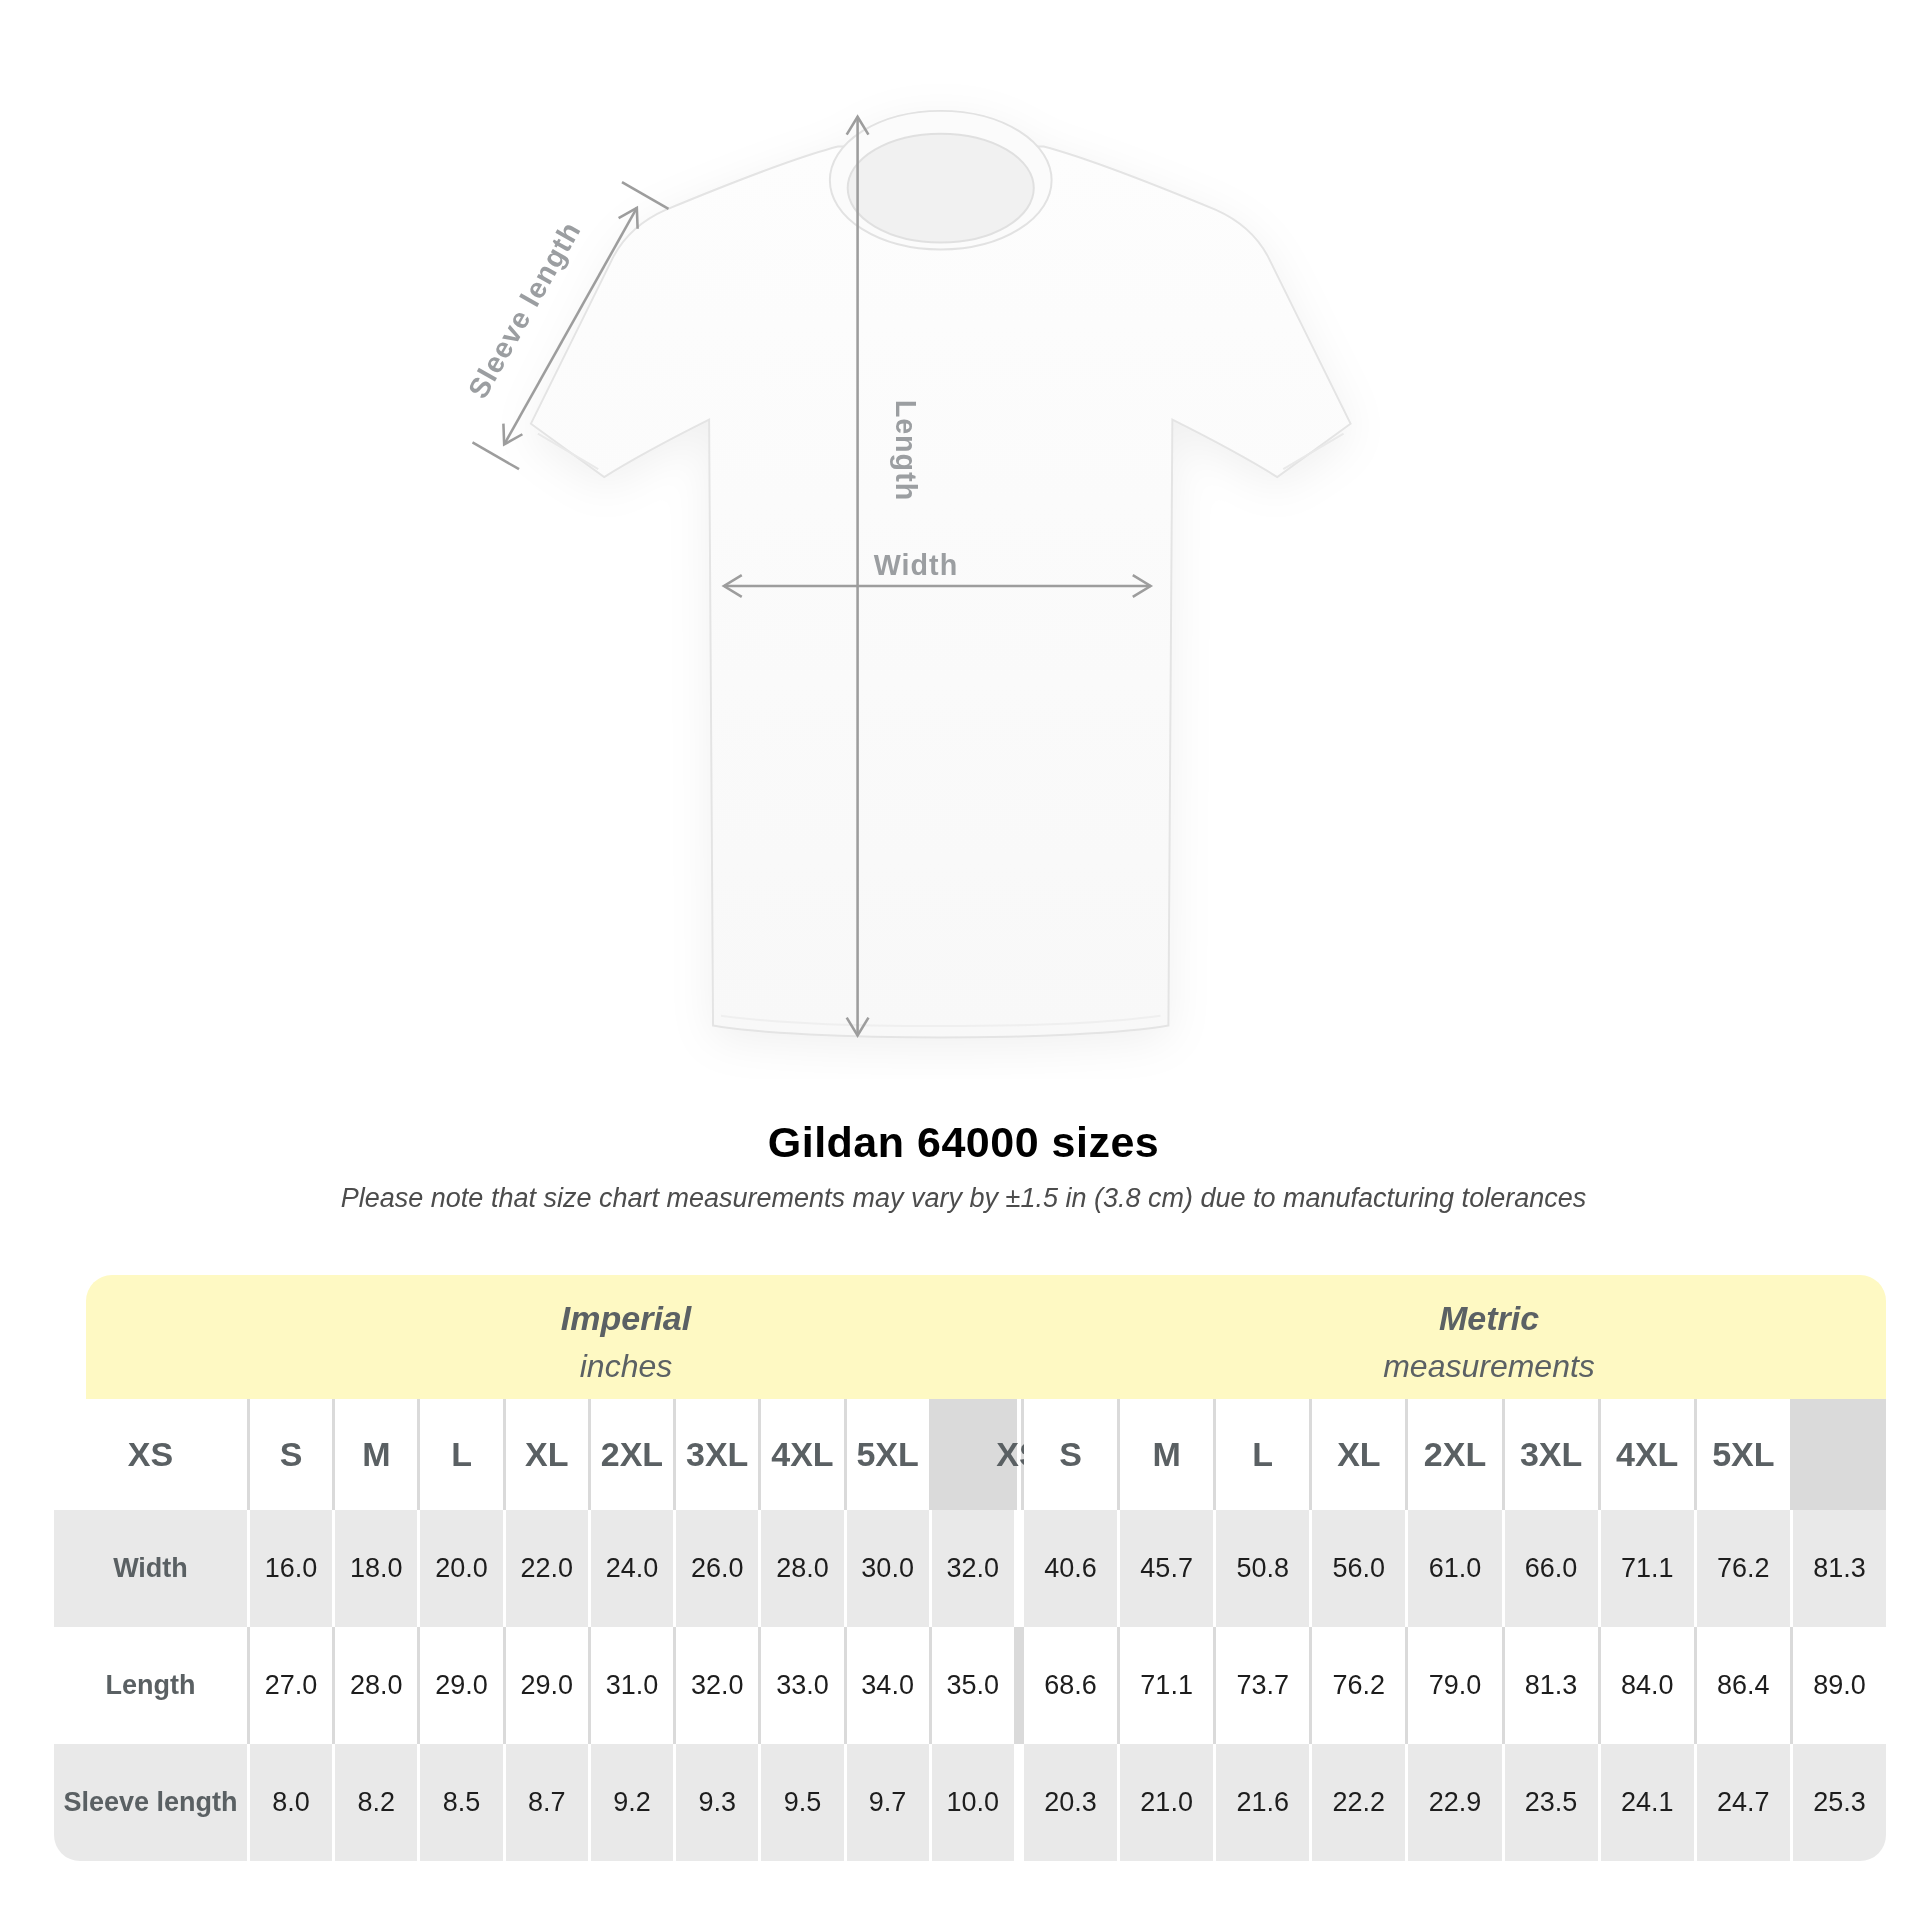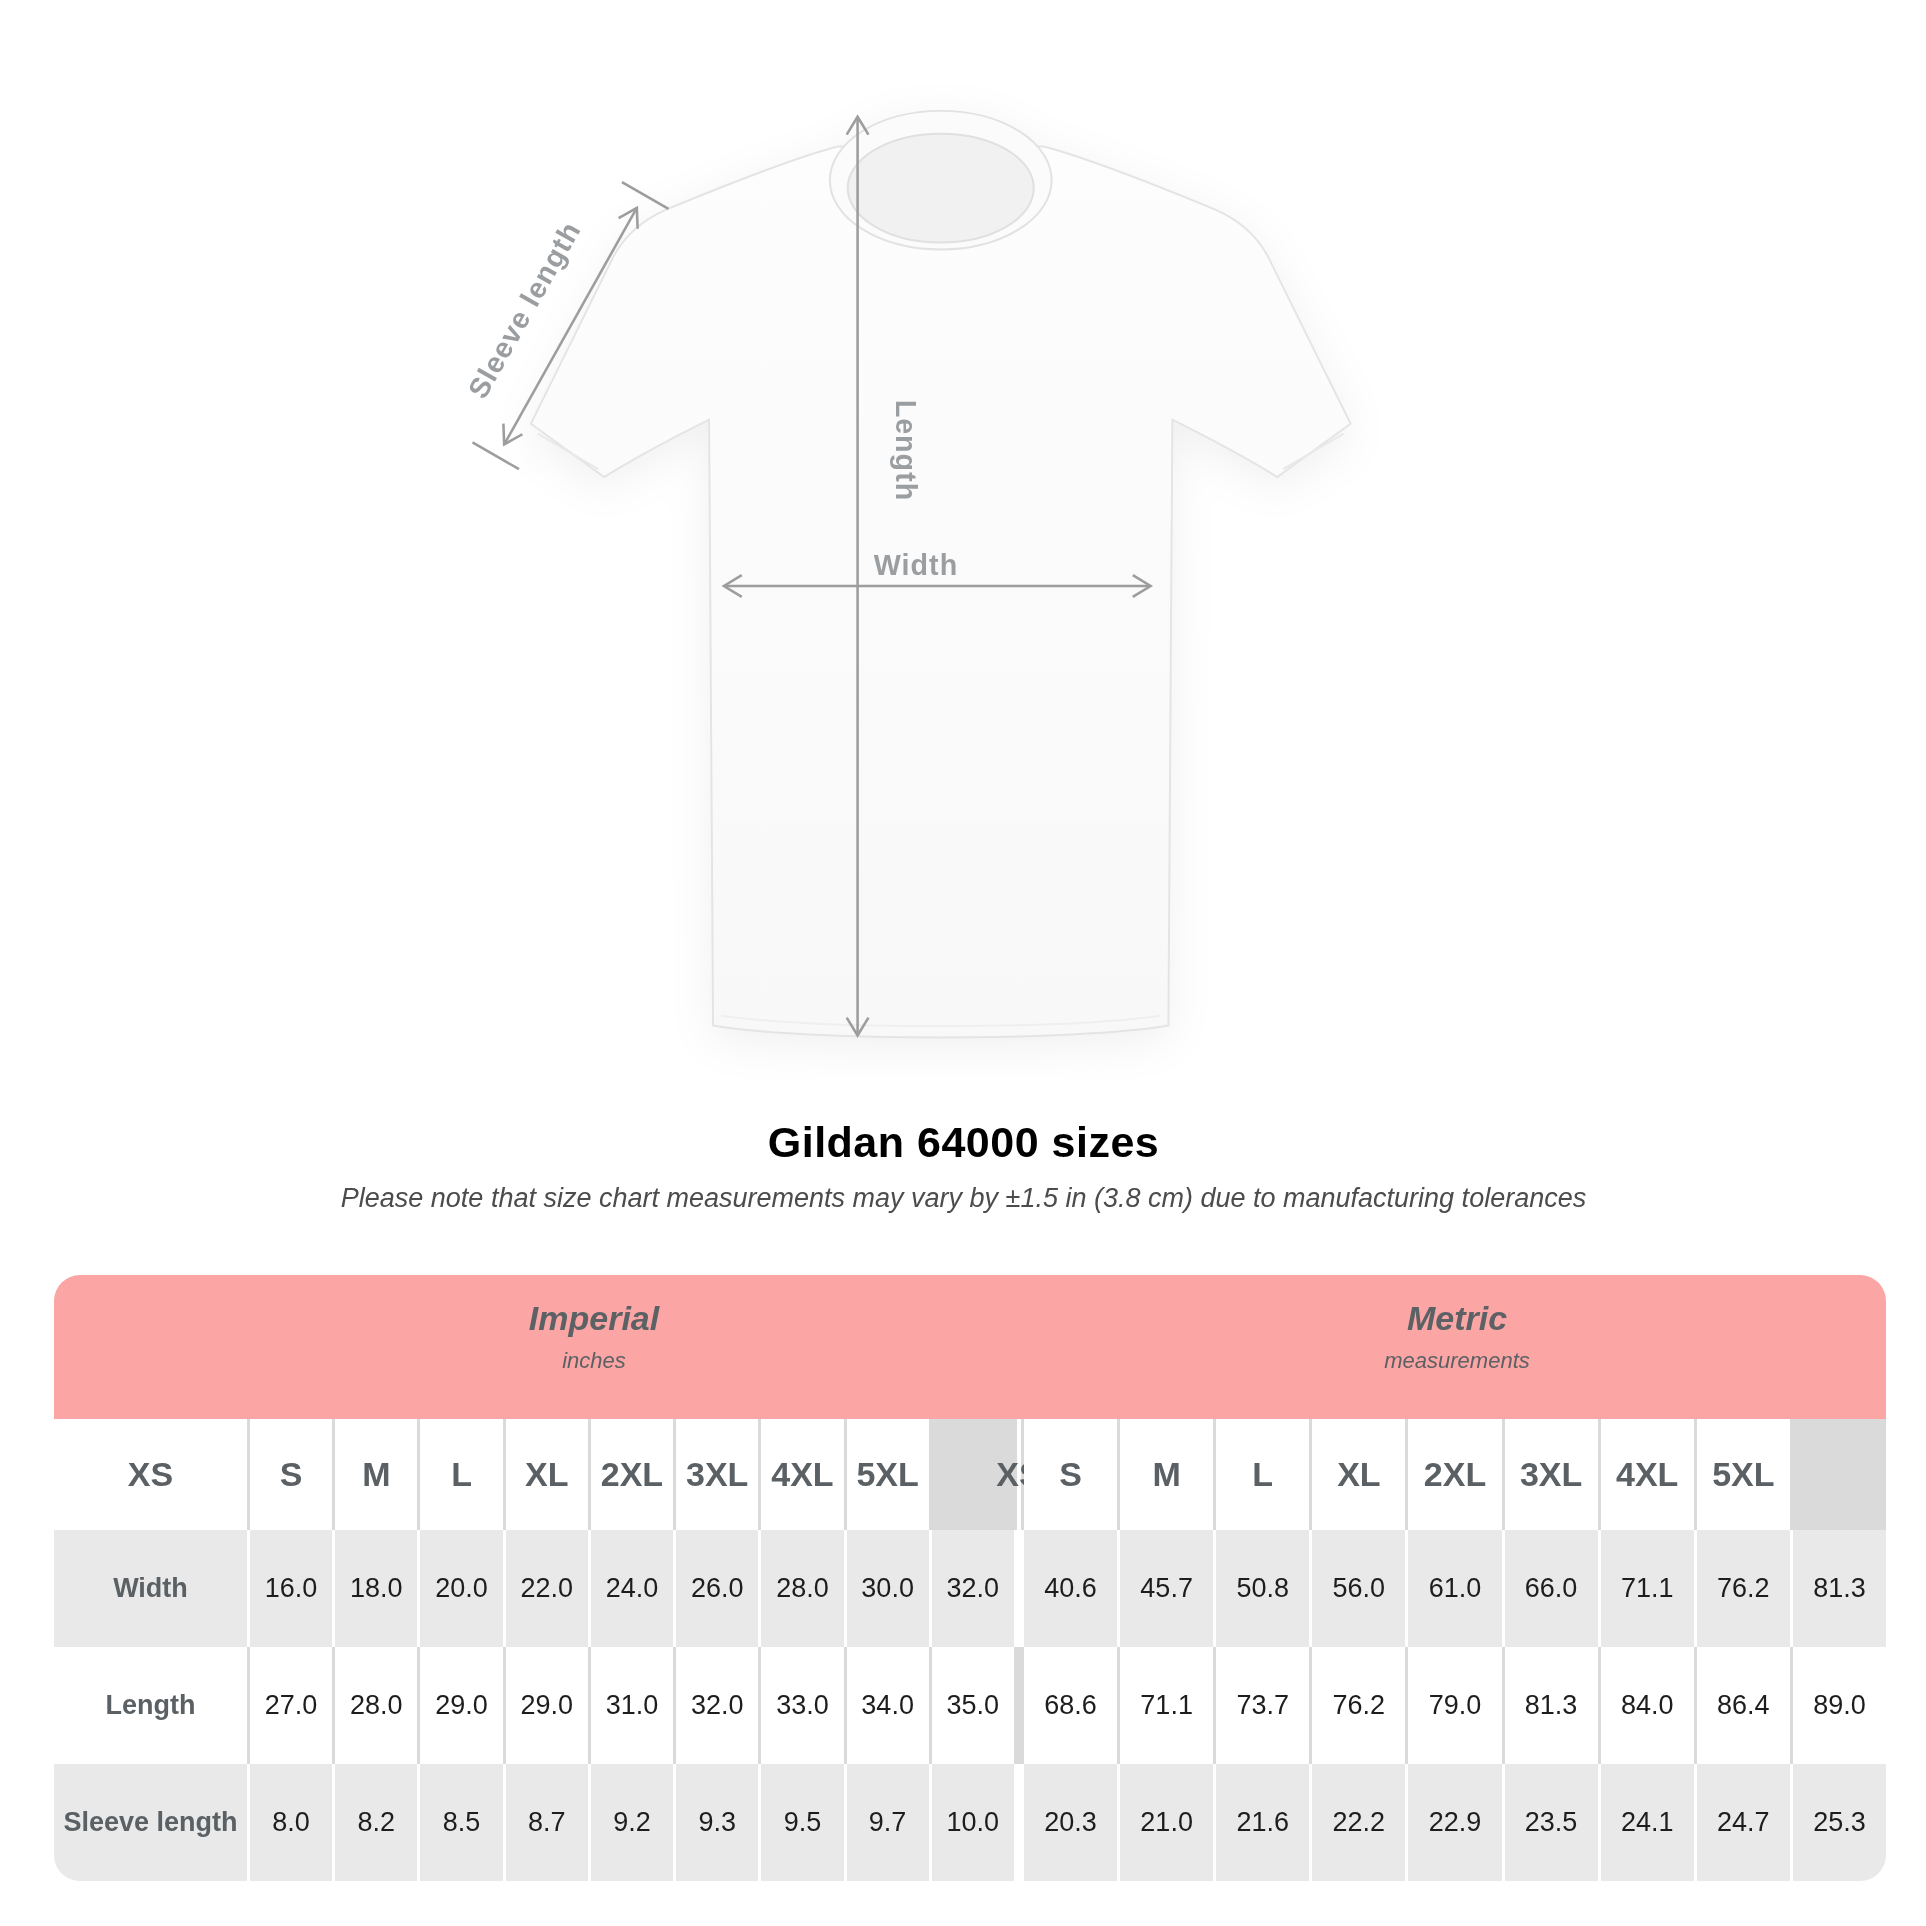--- a/index.html
+++ b/index.html
@@ -9,28 +9,29 @@
   }
   
   .diagram{position:absolute;left:0;top:0;width:1927px;height:1079px;}
   
   .heading{position:absolute;left:0;top:1107px;width:1927px;text-align:center;}
   .page-title{font-size:43px;font-weight:bold;color:#000000;letter-spacing:0.5px;margin-top:11px;}
   .page-note{margin-top:16px;font-size:27px;font-style:italic;color:#4c4c4c;}
   
   .size-table{position:absolute;left:54px;top:1275px;width:1832px;}
   .band{
-    position:relative;height:144px;background:#fca5a5;
+    position:relative;height:124px;background:#fef9c3;
     border-radius:26px 26px 0 0;
+    margin-left:32px;
   }
   .band-section{position:absolute;top:24px;text-align:center;transform:translateX(-50%);}
   .band-section.imperial{left:540px;}
   .band-section.metric{left:1403px;}
   .band-title{font-size:34px;font-weight:bold;font-style:italic;color:#5b6164;}
-  .band-unit{margin-top:10px;font-size:22px;font-style:italic;color:#5b6164;}
+  .band-unit{margin-top:10px;font-size:32px;font-style:italic;color:#5b6164;}
   .trow{
     display:grid;
     grid-template-columns:193px repeat(9,83fr) 4px repeat(9,94fr);
     column-gap:3px;
   }
   .row-header{height:111px;}
   .row-data{height:117px;}
   .row-white{background:#dadada;}   
   .row-gray{background:#ffffff;}    
   .row-white .cell{background:#ffffff;}

